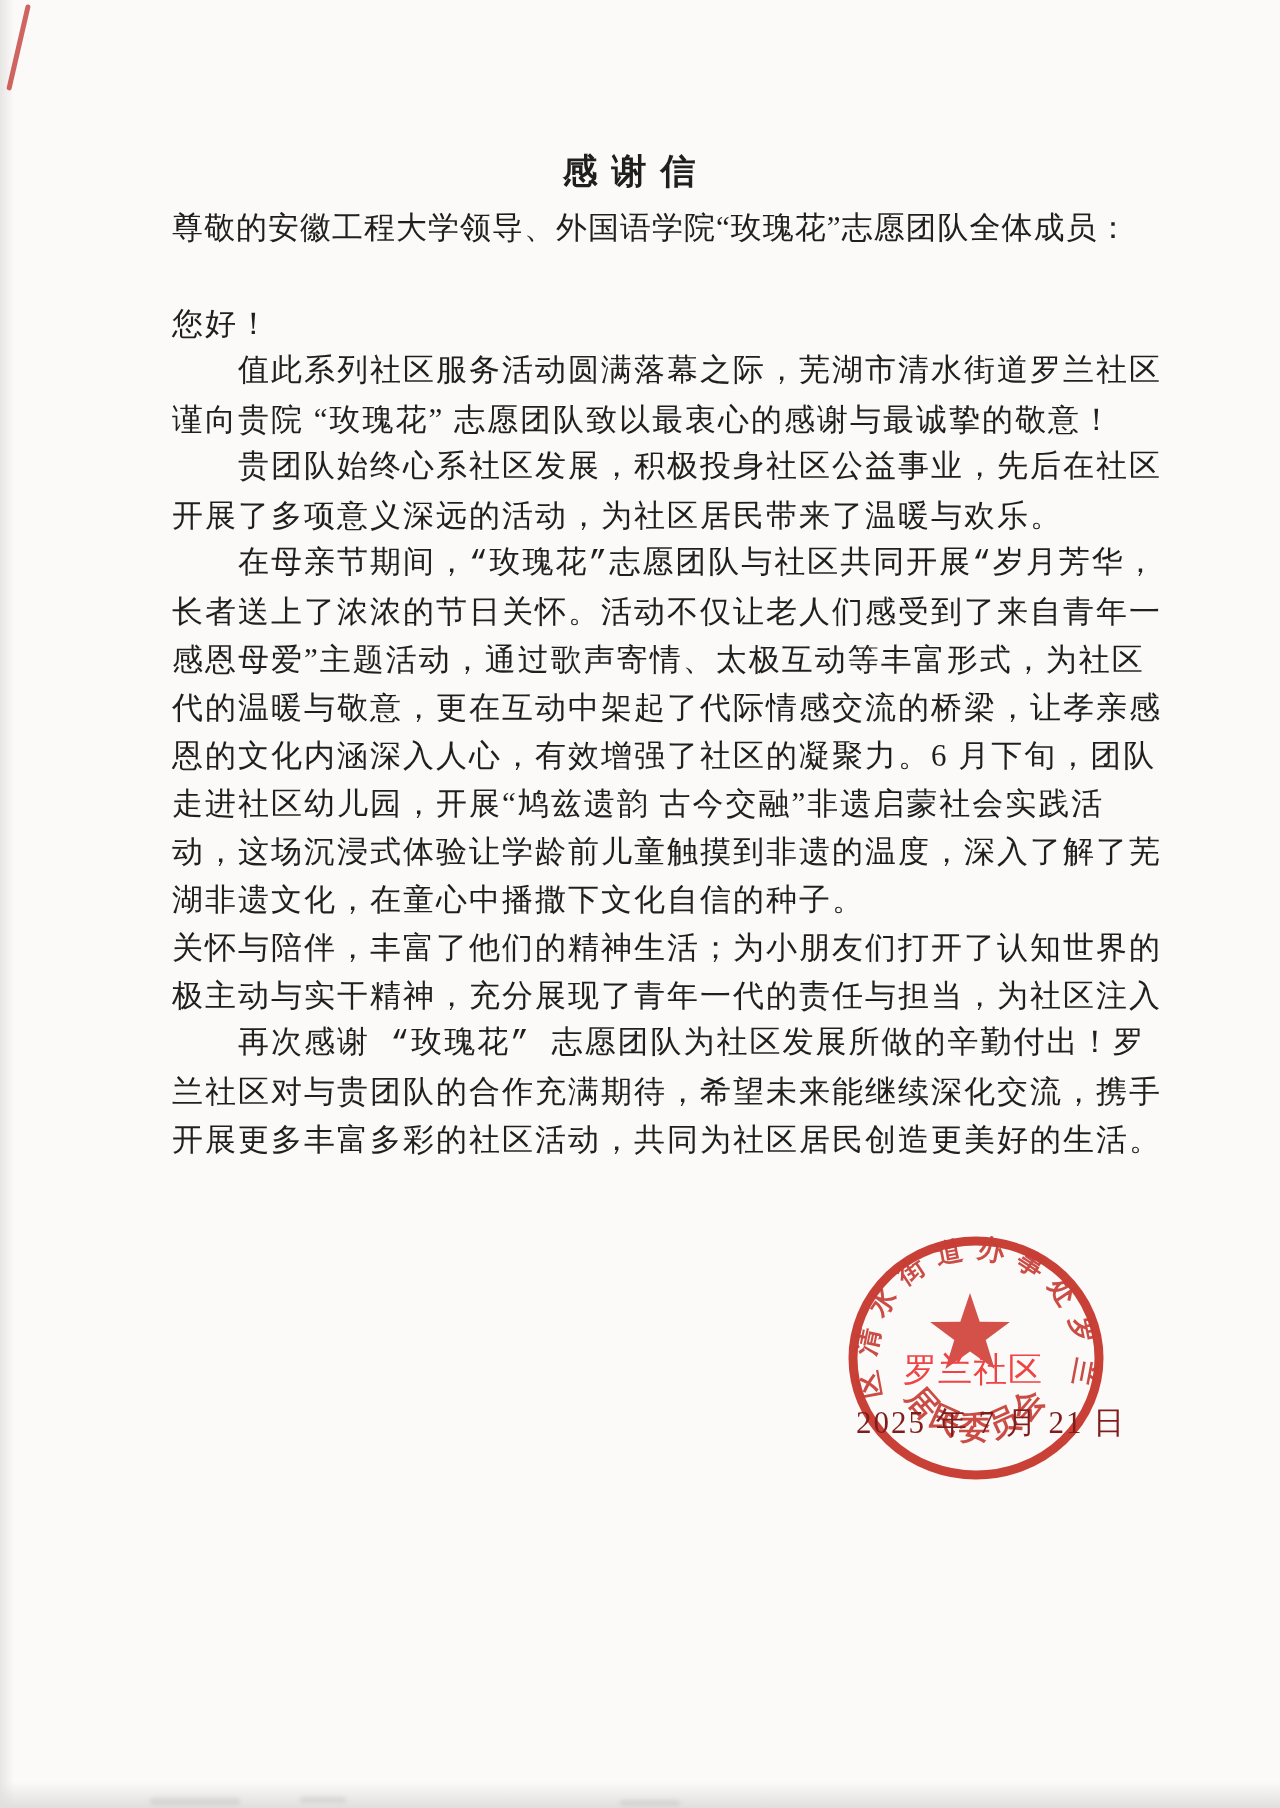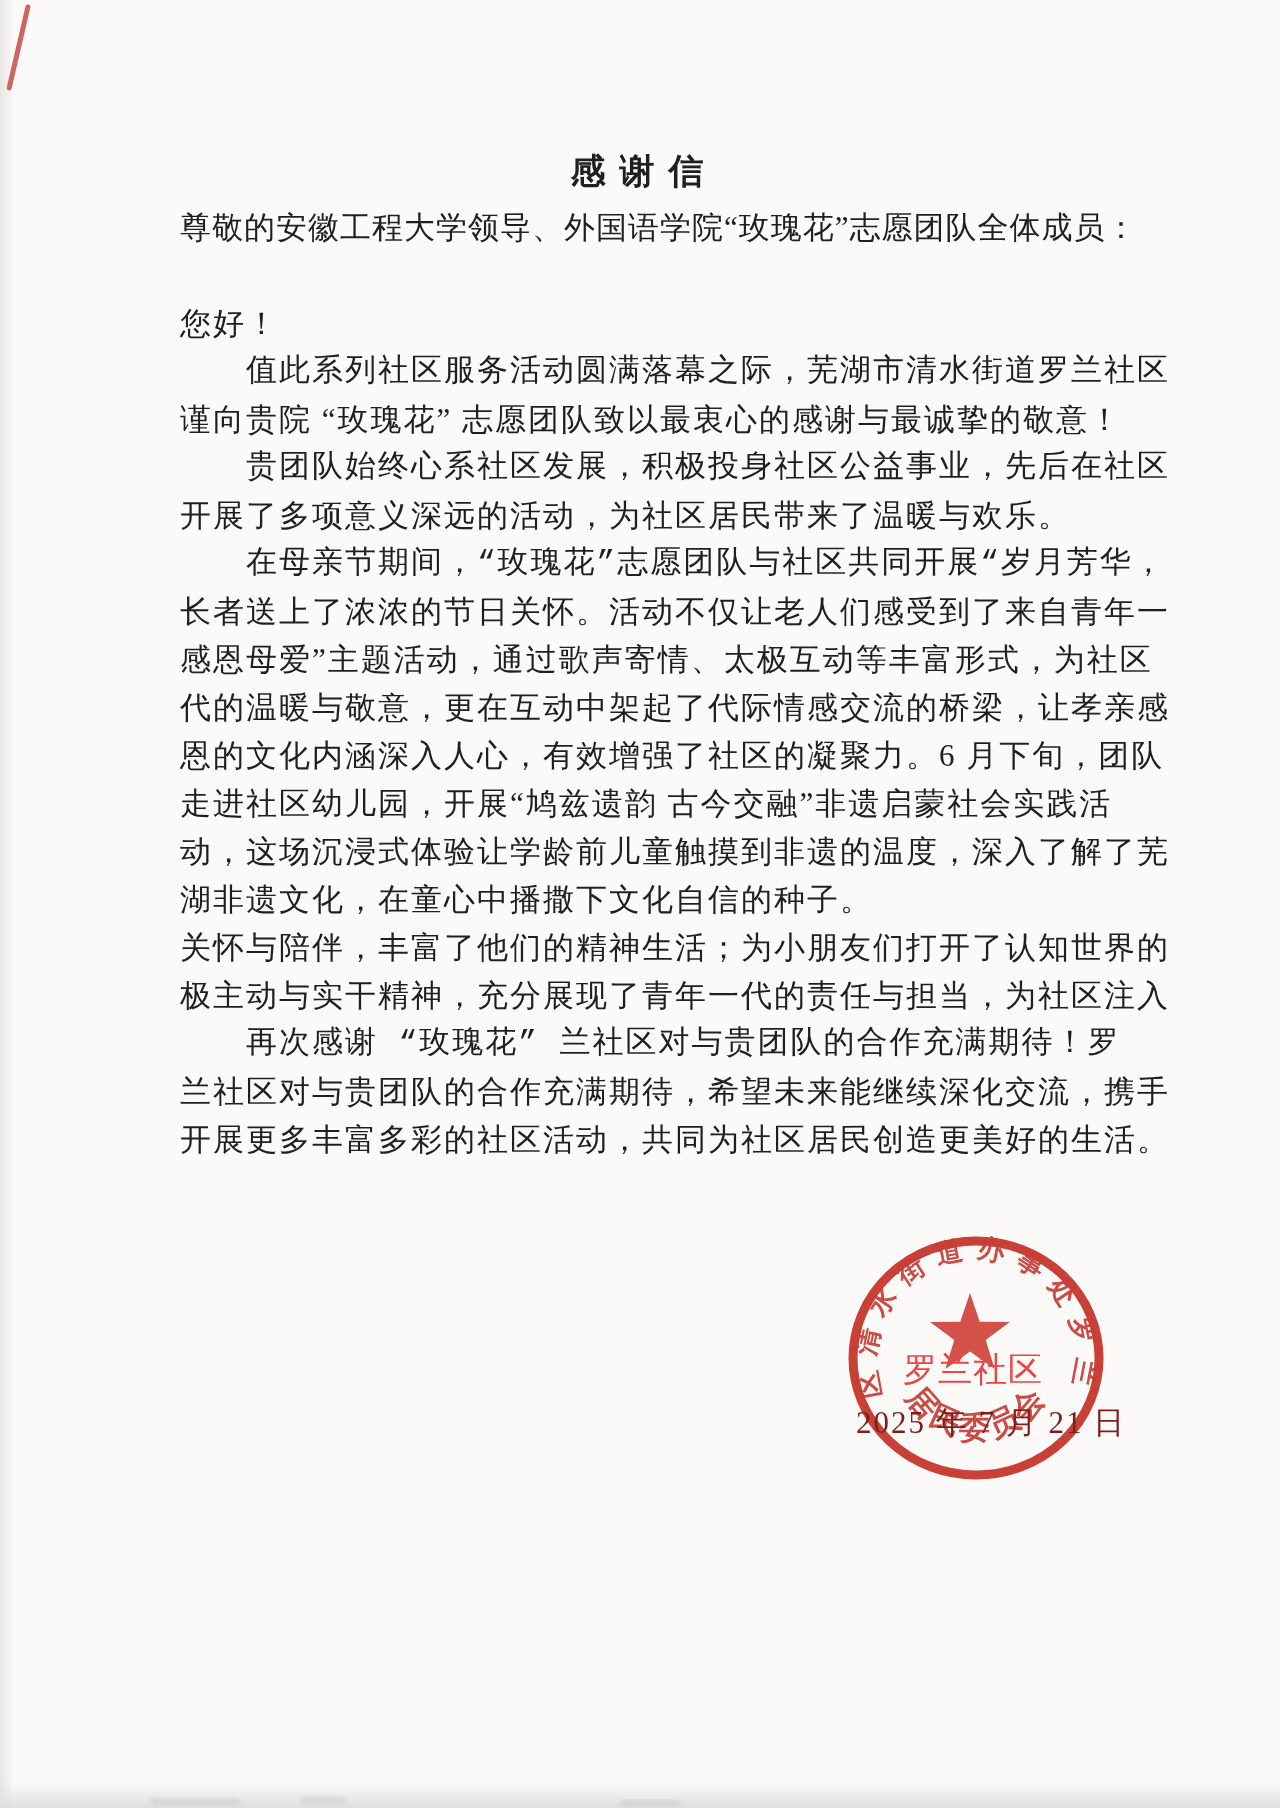--- a/index.html
+++ b/index.html
@@ -17,21 +17,21 @@
   .edge-bottom{position:absolute;left:0;bottom:0;width:100%;height:26px;
     background:linear-gradient(0deg,#e0dfdd,rgba(224,223,221,0));}
   .corner-mark{position:absolute;left:26px;top:4px;width:5px;height:88px;
     background:#c4403a;opacity:.8;transform:rotate(13deg);transform-origin:top left;
     border-radius:3px;}
   .smudge{position:absolute;background:#b9b7b4;opacity:.35;filter:blur(2px);border-radius:3px;}
   .s1{left:150px;bottom:3px;width:90px;height:7px;}
   .s2{left:300px;bottom:5px;width:46px;height:6px;}
   .s3{left:620px;bottom:2px;width:60px;height:6px;}
 
-  .letter{position:absolute;left:180px;top:148px;width:928px;}
+  .letter{position:absolute;left:172px;top:148px;width:928px;}
   .title{height:48px;line-height:48px;text-align:center;
     font-size:35px;font-weight:700;letter-spacing:14px;}
   .salutation{height:48px;line-height:48px;font-size:31px;letter-spacing:1px;white-space:nowrap;margin-top:8px;}
   .spacer{height:48px;}
   .greeting{height:48px;line-height:48px;font-size:31px;letter-spacing:2px;}
   .bodyline{height:48px;line-height:48px;font-size:31px;letter-spacing:2px;white-space:nowrap;}
   .bodyline.indent{padding-left:66px;font-family:Liberation Mono, monospace;}
 
   .signature{position:absolute;left:903px;top:1347px;font-size:34px;letter-spacing:1px;
     color:#ef4444;white-space:nowrap;}
@@ -67,21 +67,21 @@
         <div class="bodyline indent">在母亲节期间，“玫瑰花”志愿团队与社区共同开展“岁月芳华，</div>
         <div class="bodyline">长者送上了浓浓的节日关怀。活动不仅让老人们感受到了来自青年一</div>
         <div class="bodyline">感恩母爱”主题活动，通过歌声寄情、太极互动等丰富形式，为社区</div>
         <div class="bodyline">代的温暖与敬意，更在互动中架起了代际情感交流的桥梁，让孝亲感</div>
         <div class="bodyline">恩的文化内涵深入人心，有效增强了社区的凝聚力。6 月下旬，团队</div>
         <div class="bodyline">走进社区幼儿园，开展“鸠兹遗韵 古今交融”非遗启蒙社会实践活</div>
         <div class="bodyline">动，这场沉浸式体验让学龄前儿童触摸到非遗的温度，深入了解了芜</div>
         <div class="bodyline">湖非遗文化，在童心中播撒下文化自信的种子。</div>
         <div class="bodyline">关怀与陪伴，丰富了他们的精神生活；为小朋友们打开了认知世界的</div>
         <div class="bodyline">极主动与实干精神，充分展现了青年一代的责任与担当，为社区注入</div>
-        <div class="bodyline indent">再次感谢 “玫瑰花” 兰社区对与贵团队的合作充满期待！罗</div>
+        <div class="bodyline indent">再次感谢 “玫瑰花” 志愿团队为社区发展所做的辛勤付出！罗</div>
         <div class="bodyline">兰社区对与贵团队的合作充满期待，希望未来能继续深化交流，携手</div>
         <div class="bodyline">开展更多丰富多彩的社区活动，共同为社区居民创造更美好的生活。</div>
       </div>
   </div>
 
   <svg class="stamp" viewBox="0 0 262 260" xmlns="http://www.w3.org/2000/svg">
     <defs>
       <path id="arcTop" d="M 37 160.2 A 100 100 0 1 1 225 160.2" fill="none"></path>
       <path id="arcBottom" d="M 65.5 171.9 A 80 80 0 0 0 196.5 171.9" fill="none"></path>
     </defs>

